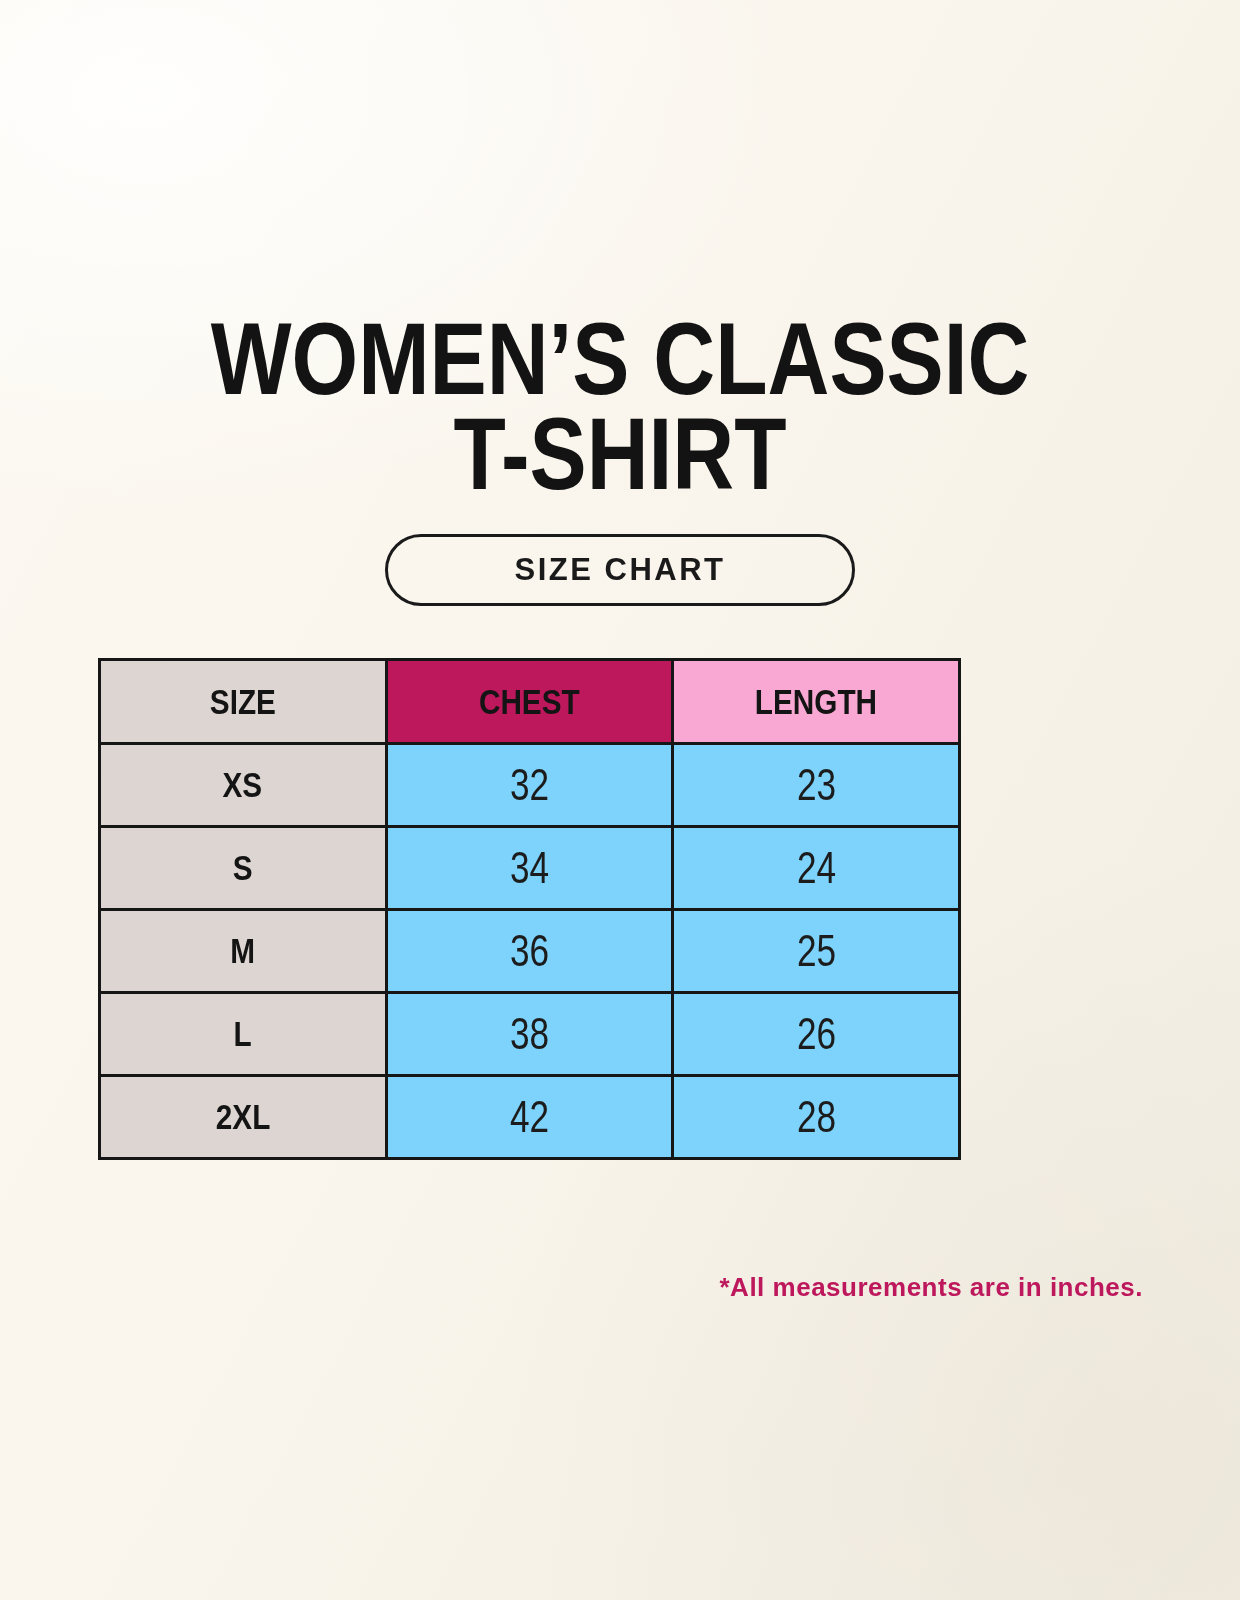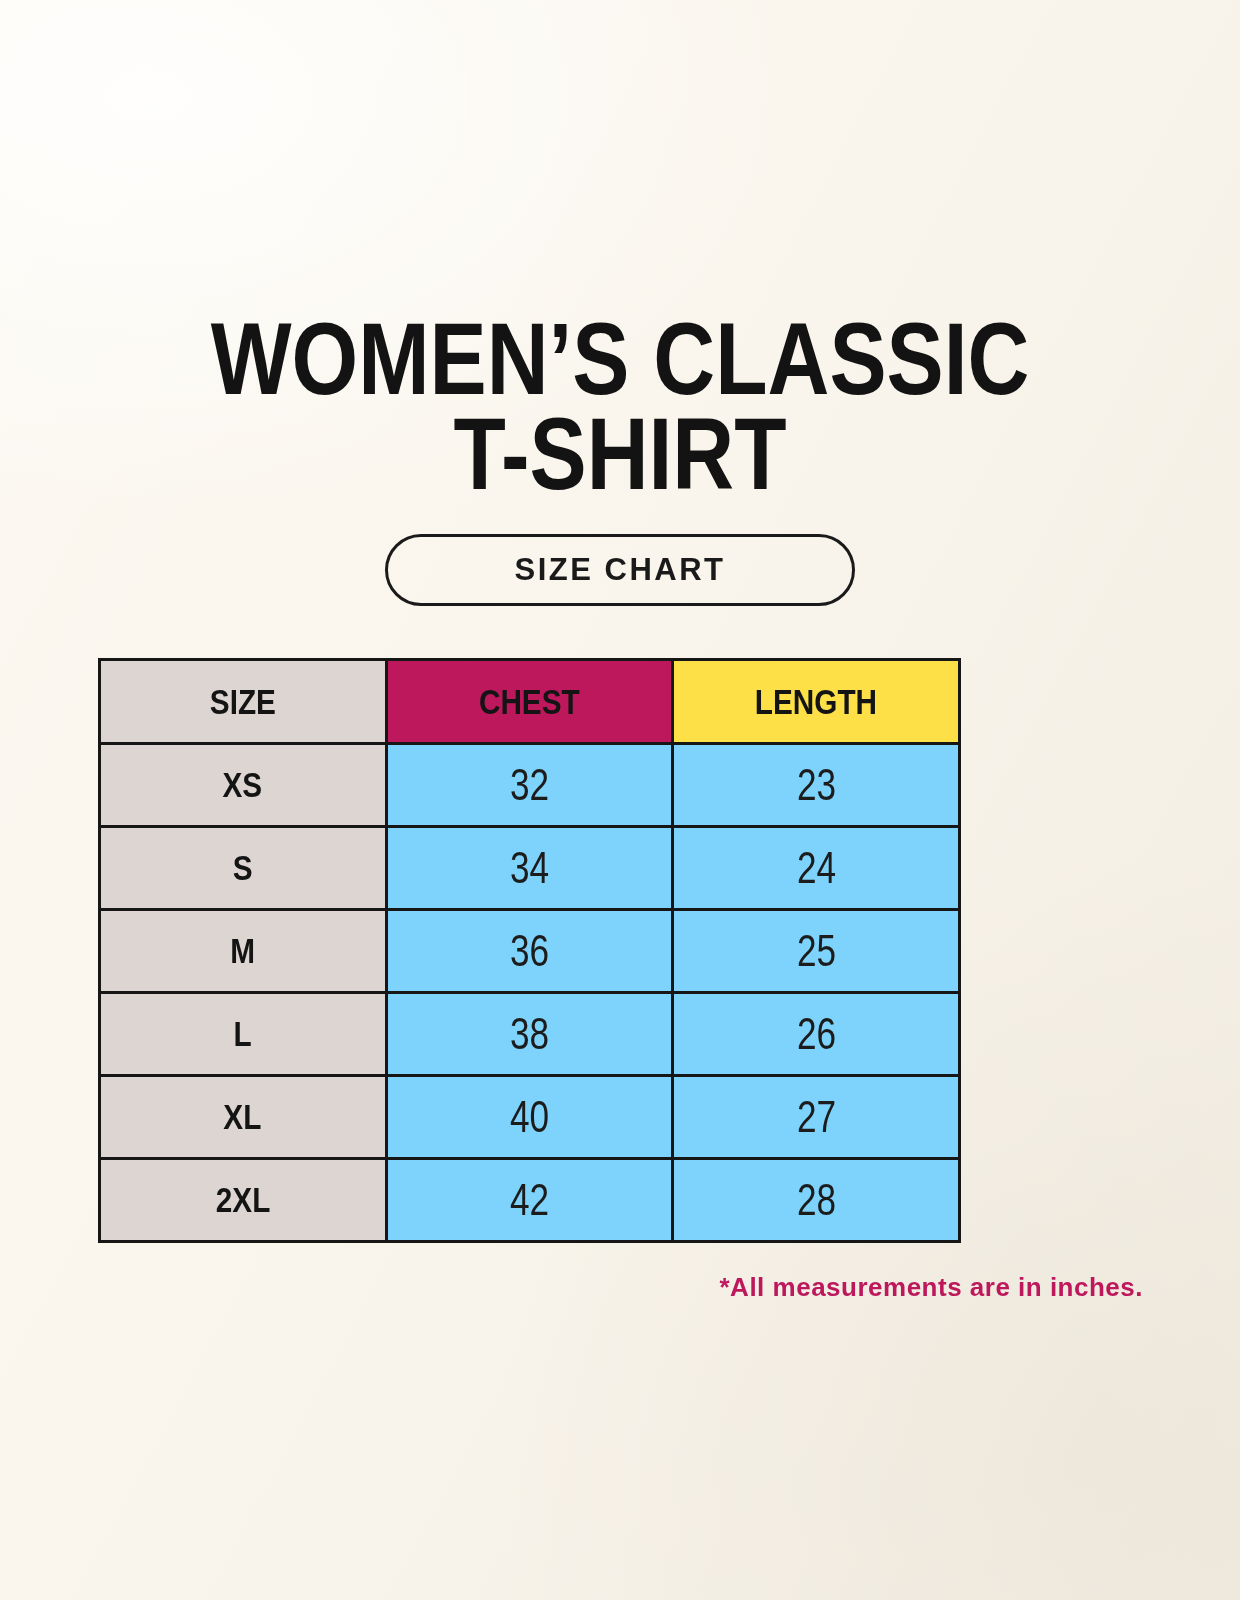--- a/index.html
+++ b/index.html
@@ -70,21 +70,21 @@
     border: 3px solid #161616;
     text-align: center;
     vertical-align: middle;
     padding: 0;
   }
   table.size-table thead tr { height: 84px; }
   table.size-table tbody tr { height: 83px; }
 
   th.col-size-hd   { background: #dcd5d1; }
   th.col-chest-hd  { background: #be185d; }
-  th.col-length-hd { background: #fde047; }
+  th.col-length-hd { background: #f9a8d4; }
   th.row-label     { background: #dcd5d1; }
   td.data-cell     { background: #7dd3fc; }
 
   .hd-text {
     display: inline-block;
     transform: scaleX(0.85);
     font-size: 35px;
     font-weight: bold;
     color: #141414;
     white-space: nowrap;
@@ -157,25 +157,20 @@
       <th class="row-label"><span class="label-text">M</span></th>
       <td class="data-cell"><span class="num-text">36</span></td>
       <td class="data-cell"><span class="num-text">25</span></td>
     </tr>
     <tr>
       <th class="row-label"><span class="label-text">L</span></th>
       <td class="data-cell"><span class="num-text">38</span></td>
       <td class="data-cell"><span class="num-text">26</span></td>
     </tr>
     <tr>
-      <th class="row-label"><span class="label-text">XL</span></th>
-      <td class="data-cell"><span class="num-text">40</span></td>
-      <td class="data-cell"><span class="num-text">27</span></td>
-    </tr>
-    <tr>
       <th class="row-label"><span class="label-text">2XL</span></th>
       <td class="data-cell"><span class="num-text">42</span></td>
       <td class="data-cell"><span class="num-text">28</span></td>
     </tr>
   </tbody>
 </table>
 
 <div class="footnote">*All measurements are in inches.</div>
 
 </body></html>

